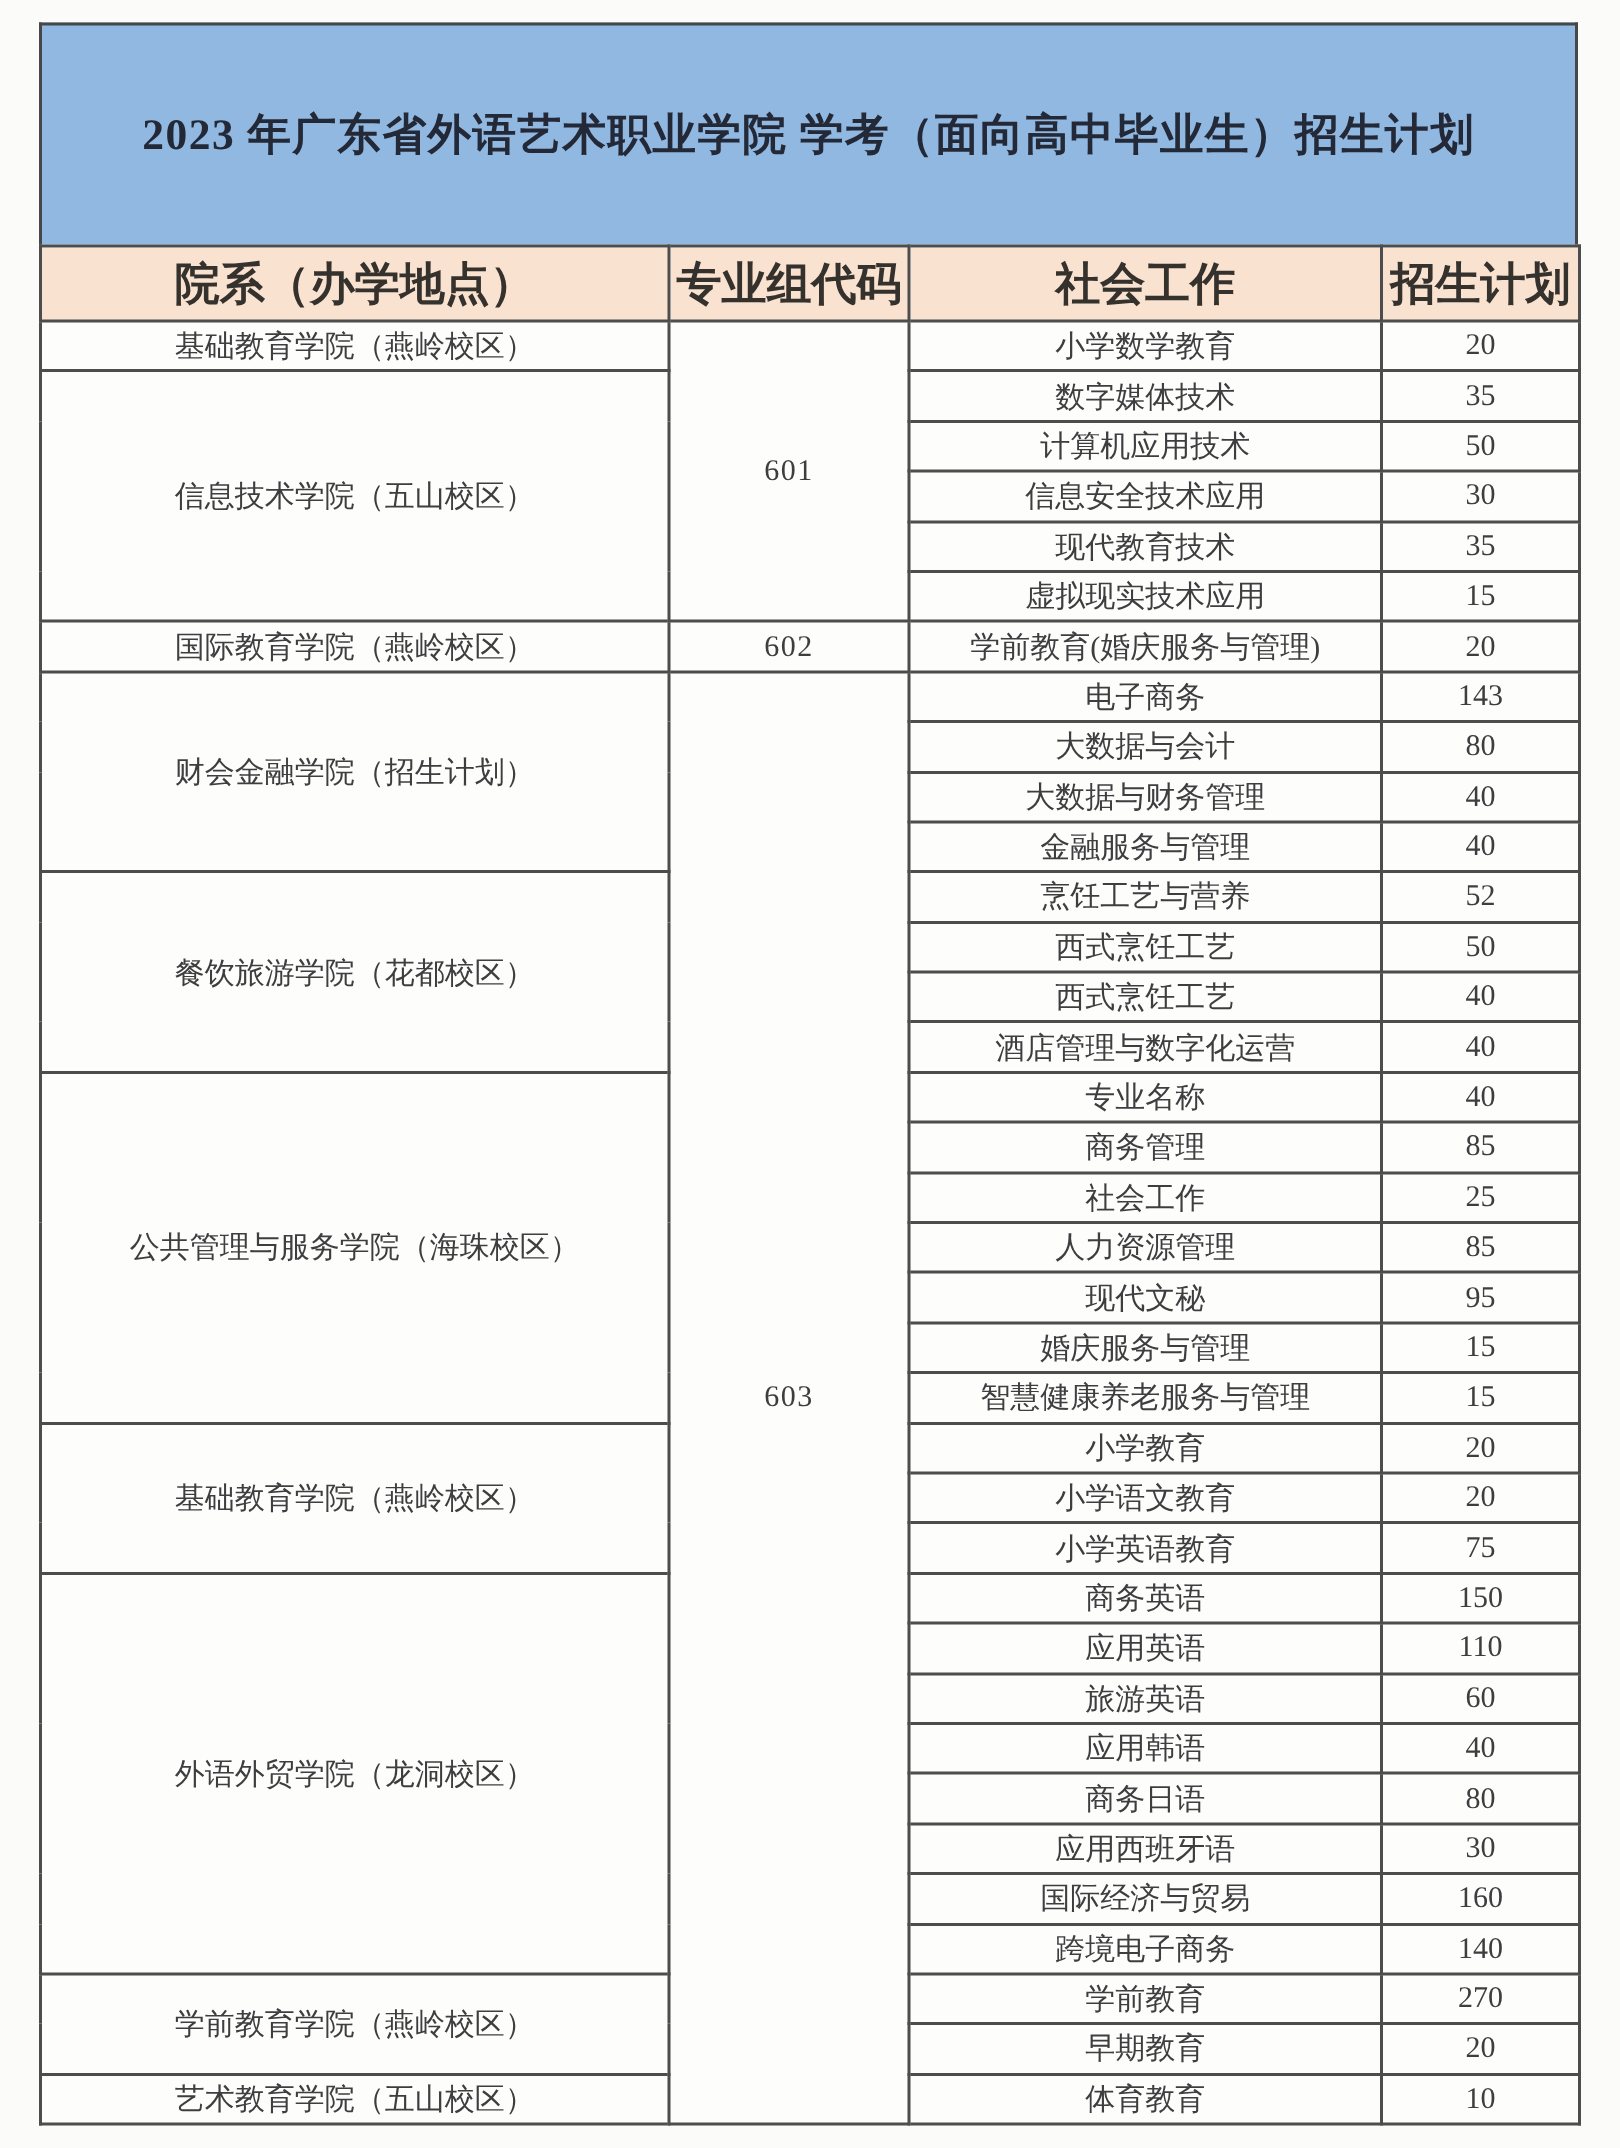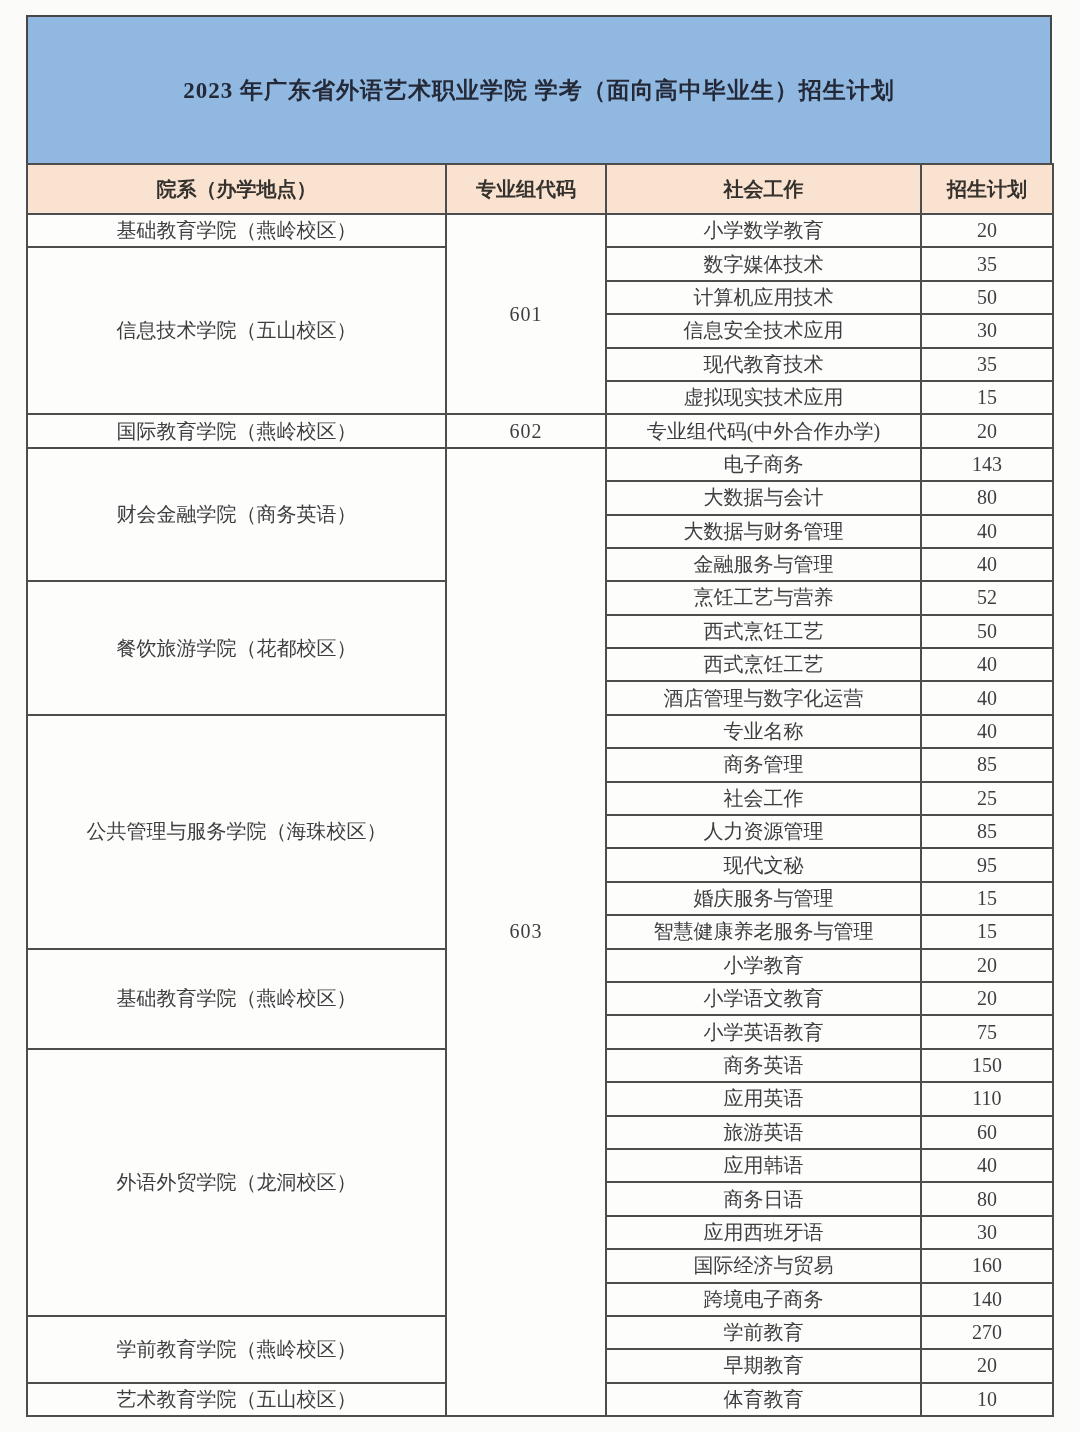--- a/index.html
+++ b/index.html
@@ -26,21 +26,21 @@
     width: 1026px;
     height: 148px;
     background: #90b8e0;
     border: 2px solid #474747;
     border-bottom: none;
     display: flex;
     align-items: center;
     justify-content: center;
   }
   .banner .title {
-    font-size: 23px;
+    font-size: 29px;
     font-weight: bold;
     color: #242938;
     letter-spacing: 1px;
     text-align: center;
   }
   table.plan {
     border-collapse: collapse;
     table-layout: fixed;
     width: 1026px;
   }
@@ -48,21 +48,21 @@
     border: 2px solid #4d4d4d;
     text-align: center;
     vertical-align: middle;
     padding: 0 4px;
     overflow: hidden;
     white-space: nowrap;
   }
   table.plan thead th {
     height: 48px;
     background: #f9e2d0;
-    font-size: 20px;
+    font-size: 30px;
     font-weight: bold;
     color: #35312d;
   }
   table.plan tbody td {
     height: 31.4px;
     background: #fdfdfc;
     font-size: 20px;
     color: #3e3e40;
   }
   td.code-cell {
@@ -124,25 +124,25 @@
             <td class="major-cell">现代教育技术</td>
             <td class="plan-cell">35</td>
           </tr>
           <tr>
             <td class="major-cell">虚拟现实技术应用</td>
             <td class="plan-cell">15</td>
           </tr>
           <tr>
             <td class="college-cell" rowspan="1">国际教育学院（燕岭校区）</td>
             <td class="code-cell" rowspan="1">602</td>
-            <td class="major-cell">专业组代码(中外合作办学)</td>
-            <td class="plan-cell">20</td>
-          </tr>
-          <tr>
-            <td class="college-cell" rowspan="4">财会金融学院（商务英语）</td>
+            <td class="major-cell">学前教育(婚庆服务与管理)</td>
+            <td class="plan-cell">20</td>
+          </tr>
+          <tr>
+            <td class="college-cell" rowspan="4">财会金融学院（招生计划）</td>
             <td class="code-cell" rowspan="29">603</td>
             <td class="major-cell">电子商务</td>
             <td class="plan-cell">143</td>
           </tr>
           <tr>
             <td class="major-cell">大数据与会计</td>
             <td class="plan-cell">80</td>
           </tr>
           <tr>
             <td class="major-cell">大数据与财务管理</td>

